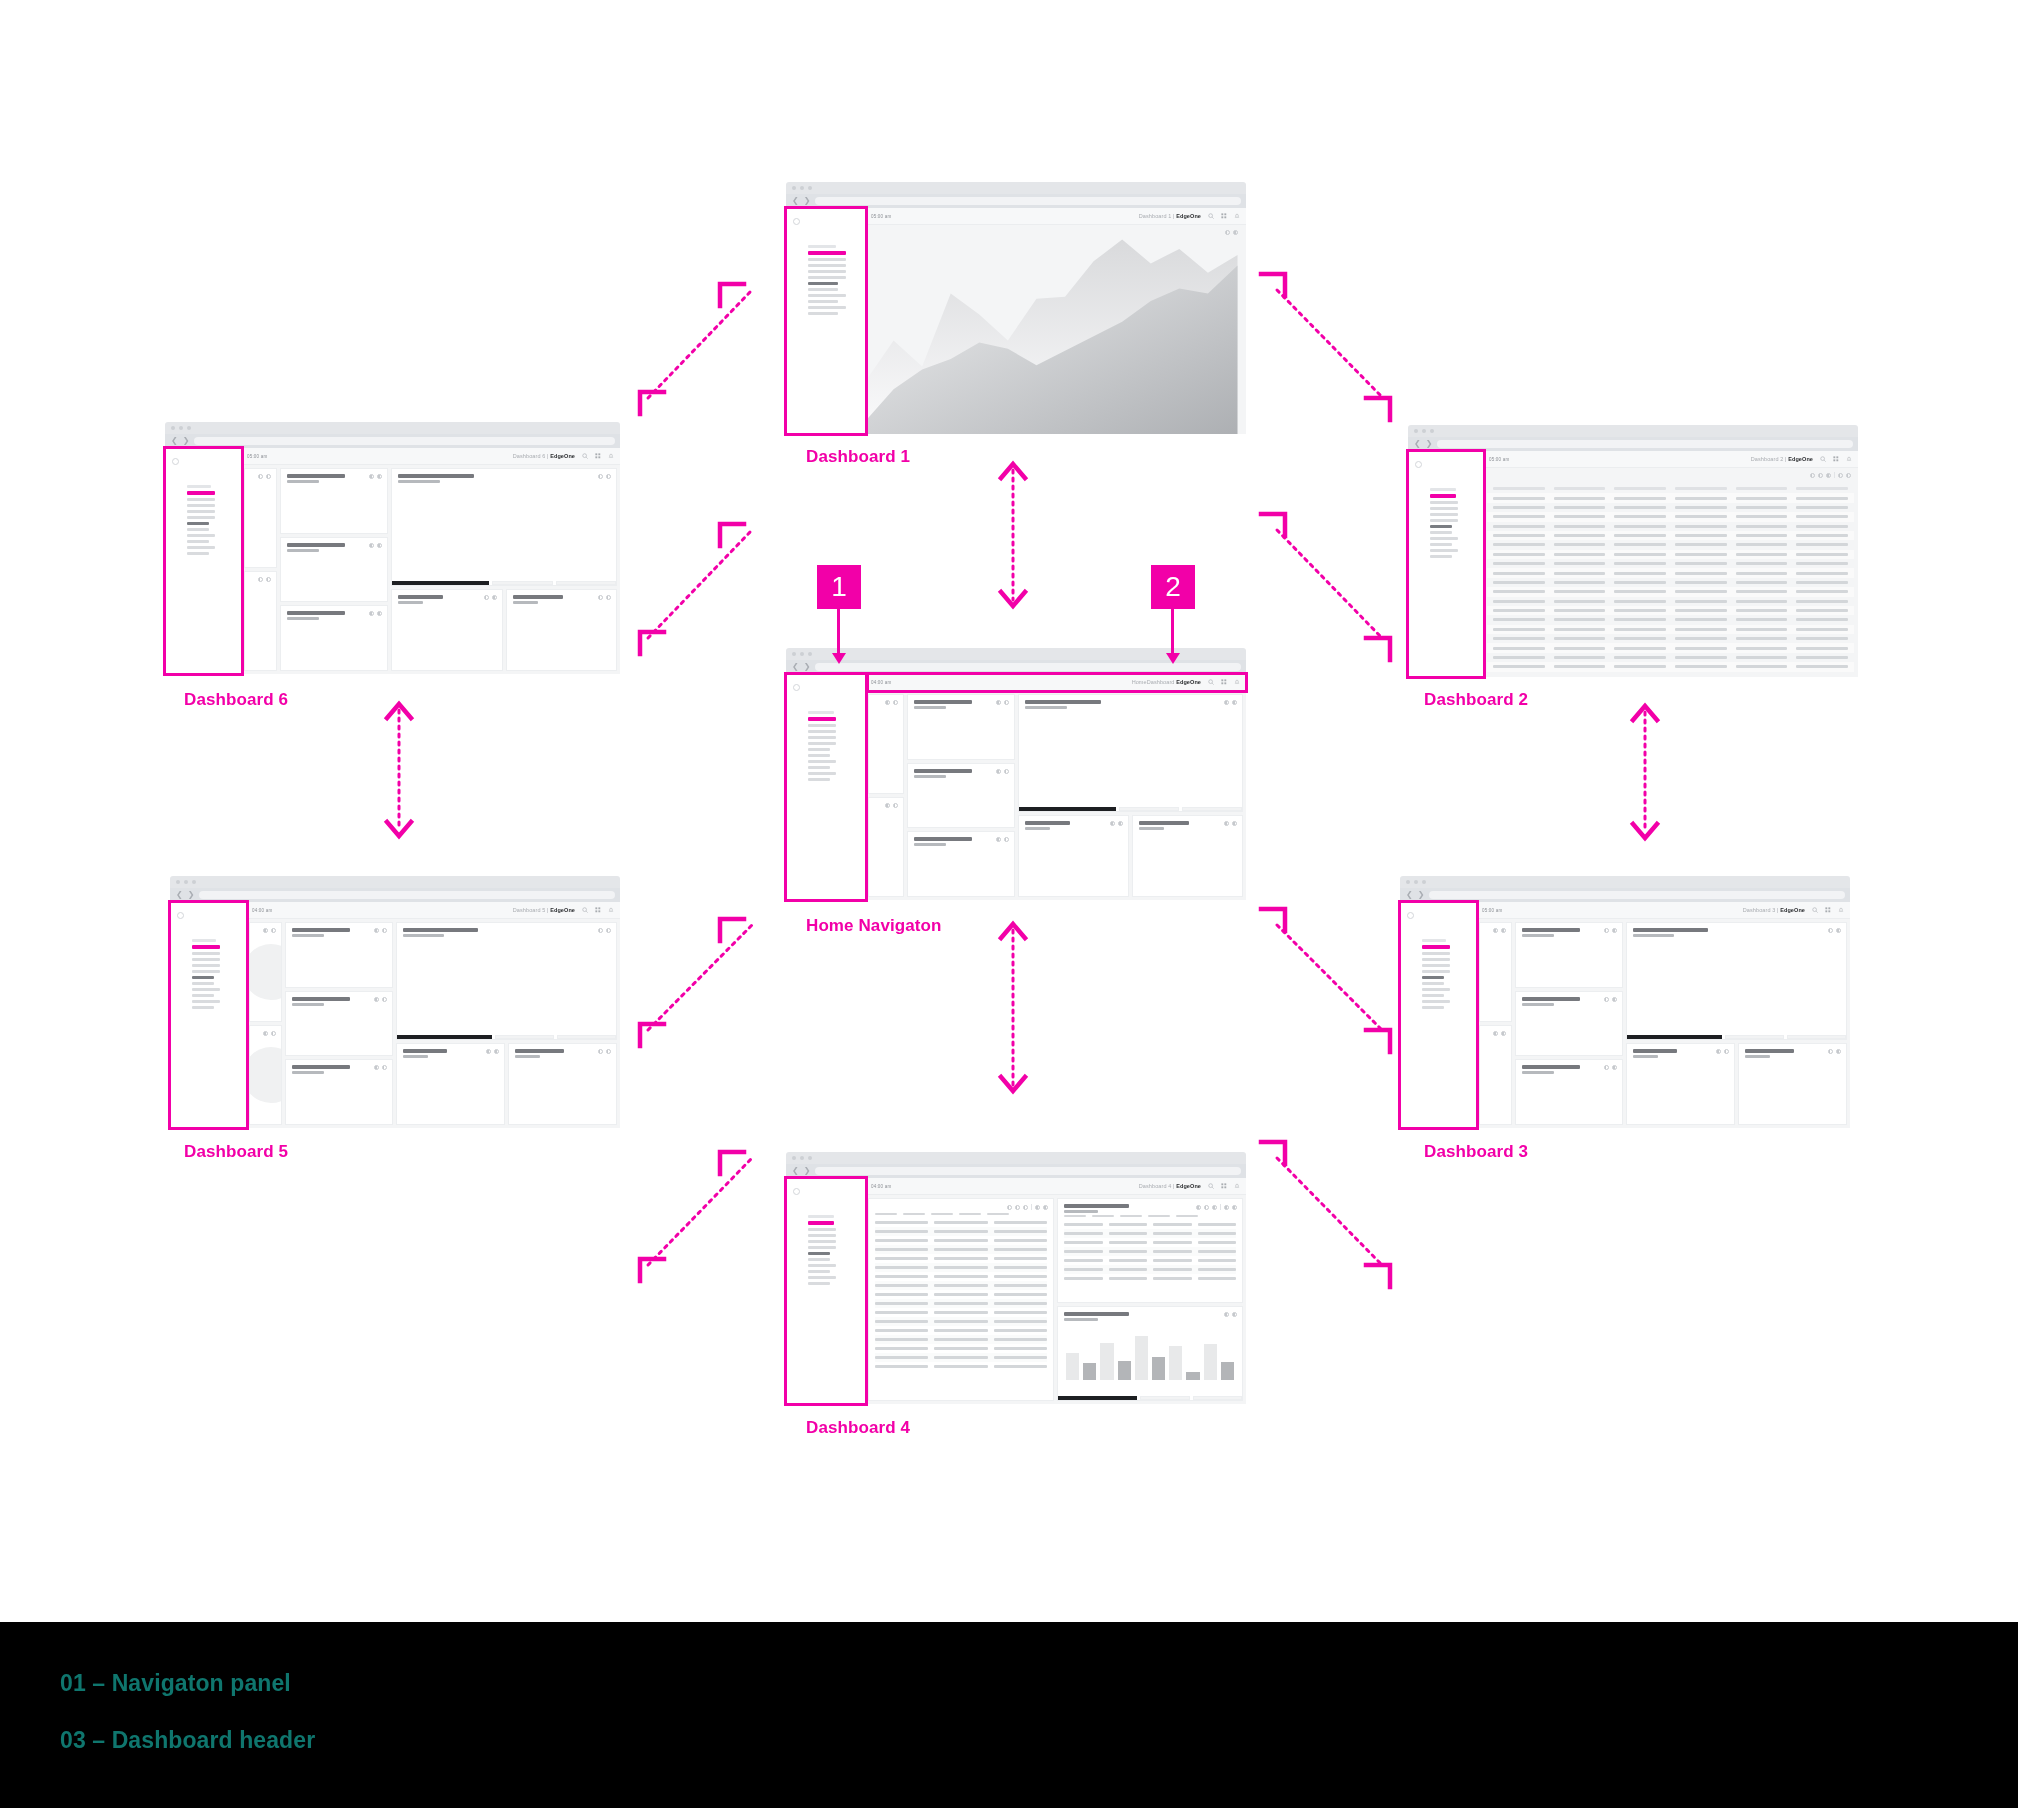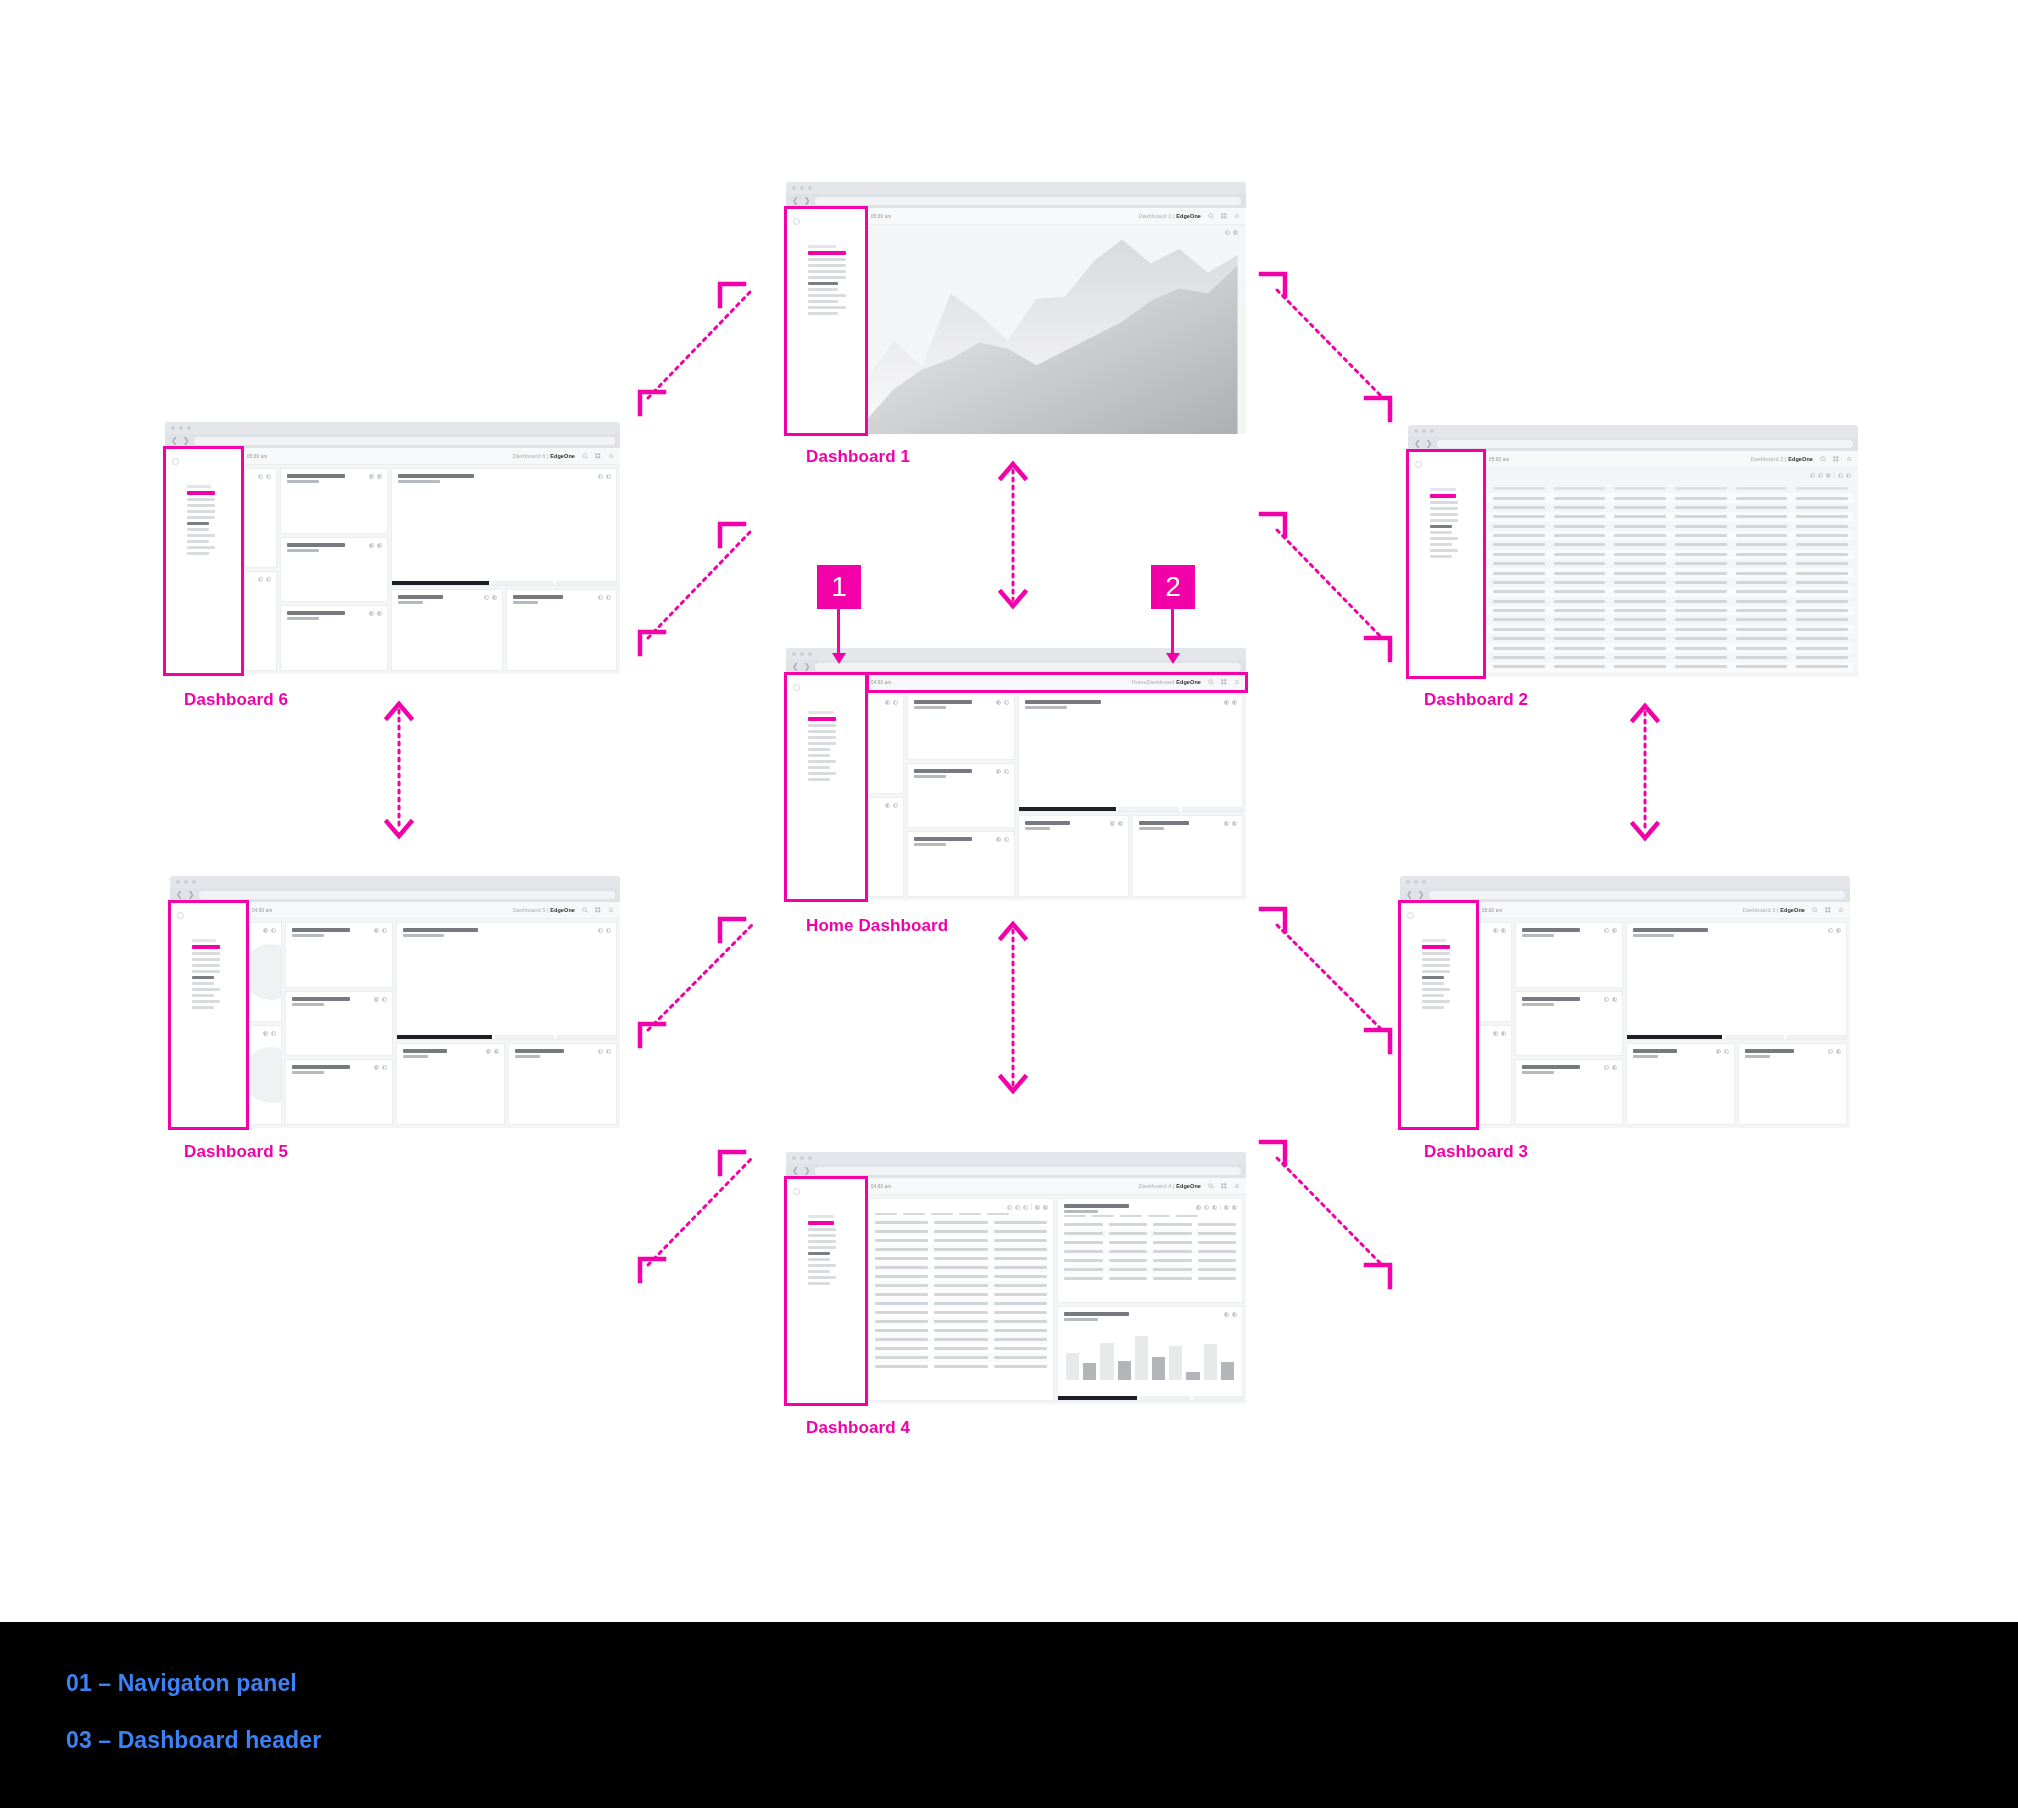--- a/index.html
+++ b/index.html
@@ -11,22 +11,22 @@
   }
 
   
   #canvas { position:absolute; inset:0; background:#fff; }
 
   #footer-band {
     position:absolute; left:0; right:0; bottom:0; height:186px;
     background:#000000;
   }
   .legend-row {
-    position:absolute; left:66px;
-    color:#3b82f6; font-size:23px; font-weight:700;
+    position:absolute; left:60px;
+    color:#0f766e; font-size:23px; font-weight:700;
     letter-spacing:.1px; white-space:nowrap;
   }
   #legend-1 { bottom:111px; }
   #legend-2 { bottom:54px; }
 
   
   .win { position:absolute; }
   .win-chrome {
     height:12px; background:#e4e6e9; border-radius:3px 3px 0 0;
     position:relative;
@@ -1413,19 +1413,19 @@
                   </div>
               </div>
             </div>
           </div>
         </div>
       </div>
     </div>
     <div class="nav-ring" style="left:-2px;top:24px;width:84px;height:230px;"></div>
     <div class="hdr-ring" style="left:80px;top:24px;width:382px;height:21px;"></div>
   </div>
-  <div class="wlabel" style="left:806px;top:916px;">Home Dashboard</div>
+  <div class="wlabel" style="left:806px;top:916px;">Home Navigaton</div>
 
   <div id="footer-band"></div>
   <div class="legend-row" id="legend-1">01 – Navigaton panel</div>
   <div class="legend-row" id="legend-2">03 – Dashboard header</div>
 
 </div>
 
 </body></html>

